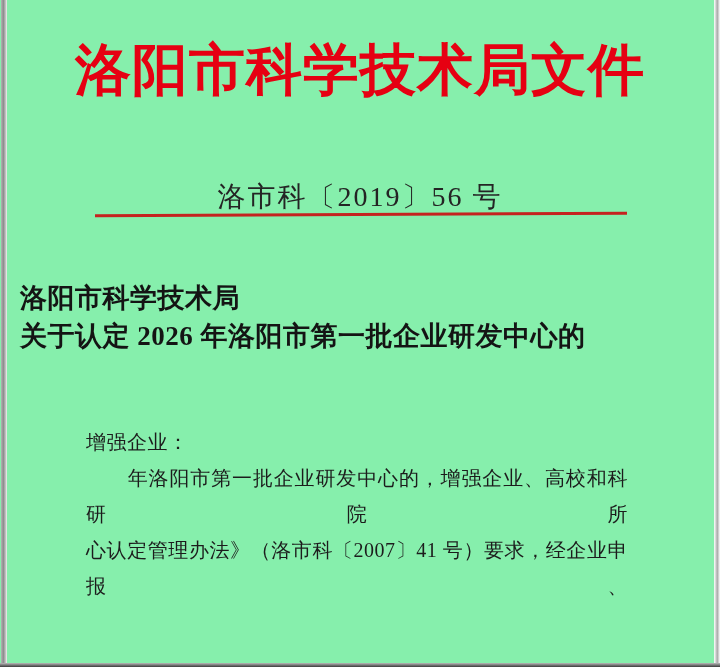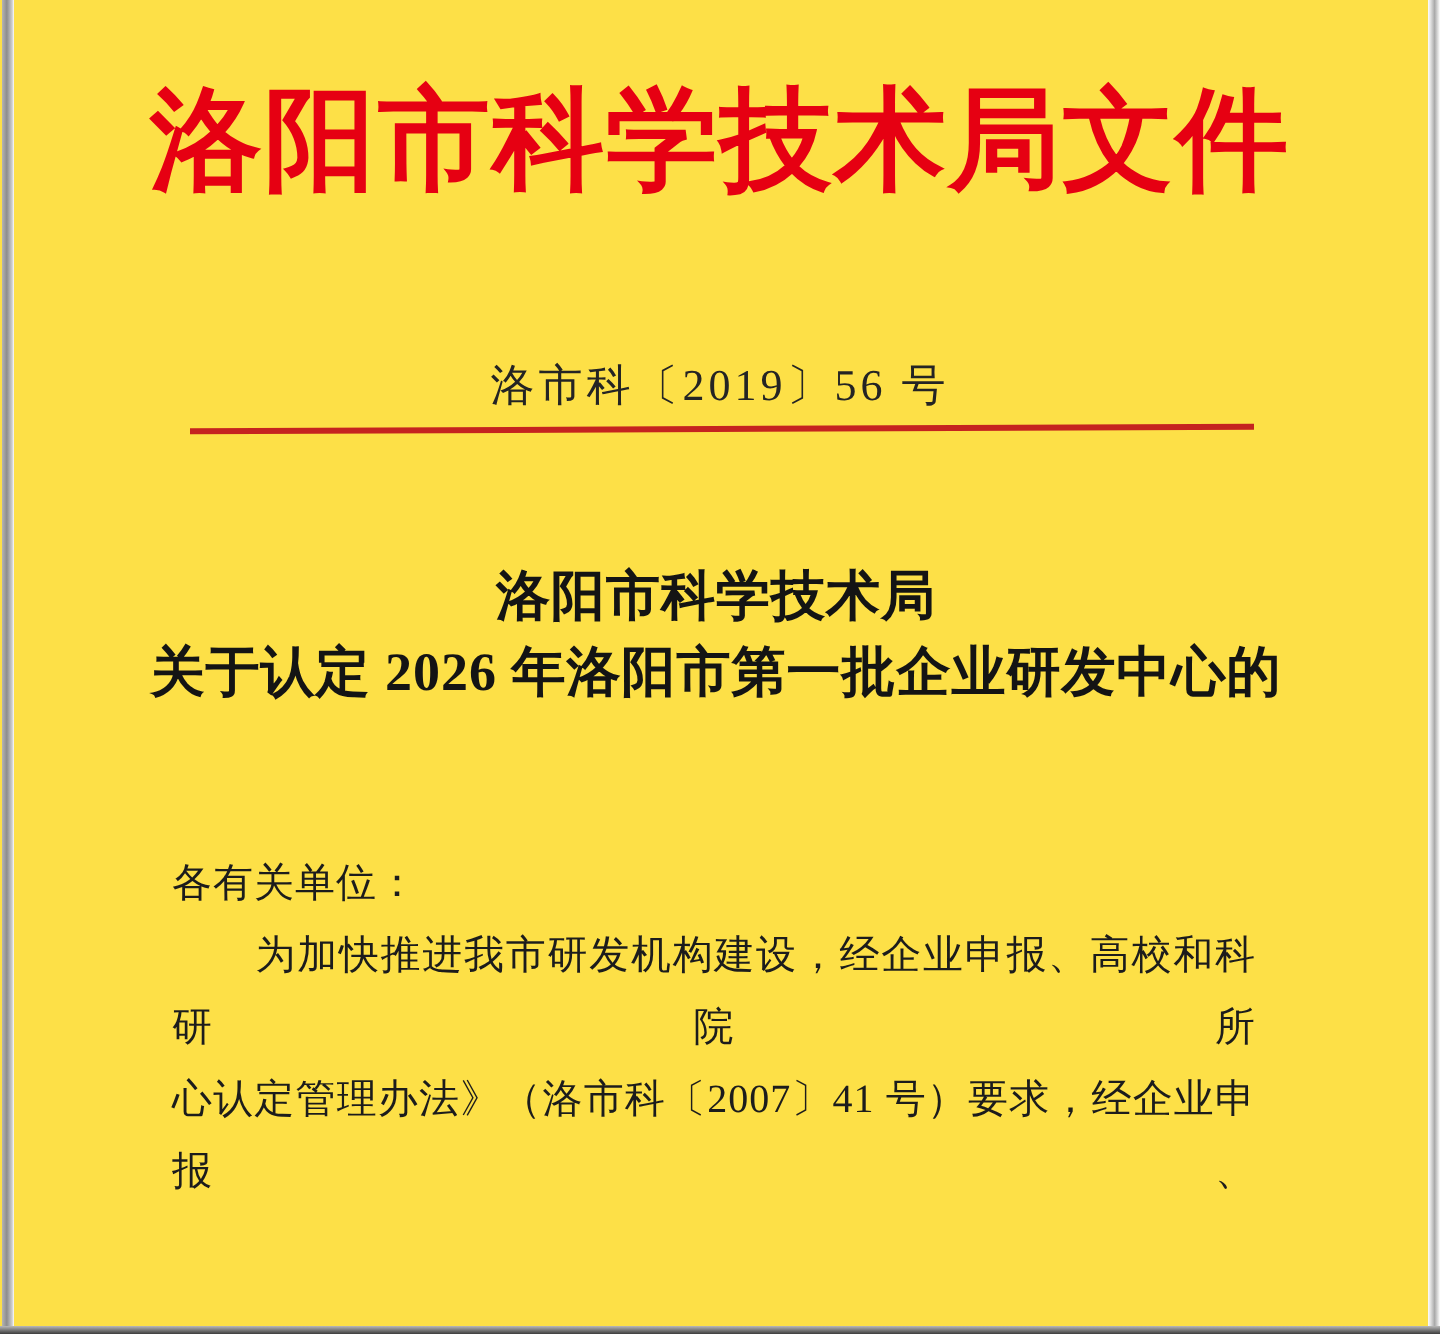--- a/index.html
+++ b/index.html
@@ -5,21 +5,21 @@
   html, body { margin: 0; padding: 0; }
   body {
     width: 720px; height: 667px;
     background: #ffffff;
     position: relative;
     overflow: hidden;
     font-family: "Liberation Serif", "DejaVu Serif", serif;
   }
   .page {
     position: absolute; inset: 0;
-    background: #fde047;
+    background: #86efac;
   }
   
   .edge-left {
     position: absolute; left: 1px; top: 0; width: 6px; height: 100%;
     background: linear-gradient(to right, #b5b5b5, #8d8d8d 40%, #cfcfcf 85%, #fdfdfc);
   }
   .edge-right {
     position: absolute; right: 0; top: 0; width: 6px; height: 100%;
     background: linear-gradient(to left, #ffffff, #a9a9a9 45%, #e3e3e3 80%, #fdfdfc);
   }
@@ -31,32 +31,31 @@
     position: absolute; top: 33px; left: 10px; right: 10px;
     text-align: center;
     font-size: 56px; font-weight: bold;
     color: #e60012;
     letter-spacing: 1px;
     white-space: nowrap;
   }
   .doc-number {
     position: absolute; top: 178px; left: 10px; right: 10px;
     text-align: center;
-    font-size: 22px;
+    font-size: 28px;
     color: #242424;
     letter-spacing: 2px;
   }
   .red-rule {
     position: absolute; top: 213px; left: 95px; width: 532px; height: 3px;
     background: #c5231f;
     transform: rotate(-0.25deg);
   }
   .doc-title {
     position: absolute; top: 279px; left: 20px; right: 24px;
-    text-align: center;
     font-size: 27px; font-weight: bold;
     color: #141414;
     line-height: 38px;
     letter-spacing: 0.5px;
   }
   .doc-title .t-line { white-space: nowrap; }
   .body-block {
     position: absolute; top: 424px; left: 86px; width: 542px;
     font-size: 20px;
     color: #1c1c1c;
@@ -80,22 +79,22 @@
   <div class="doc-number">洛市科〔2019〕56 号</div>
 
   <div class="red-rule"></div>
 
   <div class="doc-title">
     <div class="t-line">洛阳市科学技术局</div>
     <div class="t-line">关于认定 2026 年洛阳市第一批企业研发中心的</div>
   </div>
 
   <div class="body-block">
-    <div class="b-line">各有关单位：</div>
-    <div class="b-line b-just">　　为加快推进我市研发机构建设，经企业申报、高校和科研院所</div>
+    <div class="b-line">增强企业：</div>
+    <div class="b-line b-just">　　年洛阳市第一批企业研发中心的，增强企业、高校和科研院所</div>
     <div class="b-line b-just">心认定管理办法》（洛市科〔2007〕41 号）要求，经企业申报、</div>
 
   </div>
 
   <div class="edge-left"></div>
   <div class="edge-right"></div>
   <div class="edge-bottom"></div>
 
 </div>
 

